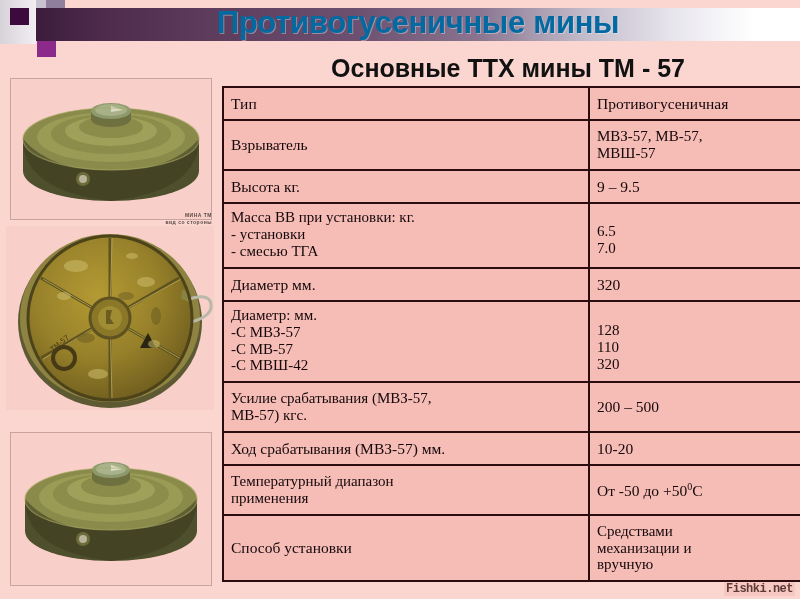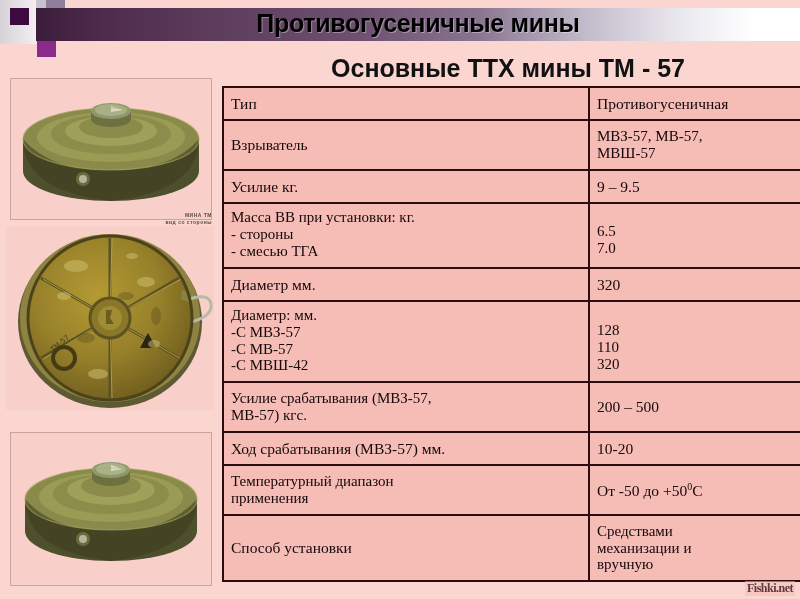--- a/index.html
+++ b/index.html
@@ -44,22 +44,22 @@
   .banner-title {
     position: absolute;
     left: 36px;
     top: 4px;
     width: 764px;
     height: 40px;
     line-height: 38px;
     text-align: center;
     font-family: "Liberation Sans", sans-serif;
     font-weight: bold;
-    font-size: 25px;
-    color: #000000;
+    font-size: 31px;
+    color: #0369a1;
     letter-spacing: -0.3px;
     text-shadow: 1px 1px 0 rgba(255,255,255,0.35);
     white-space: nowrap;
   }
 
   
   .page-title {
     position: absolute;
     left: 222px;
     top: 54px;
@@ -125,21 +125,21 @@
     vertical-align: super;
   }
   .v-top { vertical-align: top !important; padding-top: 5px !important; }
   .v-mid { vertical-align: middle !important; }
 
   
   .watermark {
     position: absolute;
     right: 5px;
     bottom: 3px;
-    font-family: Liberation Serif, serif;
+    font-family: Liberation Mono, monospace;
     font-size: 12px;
     font-weight: bold;
     color: #5d3a3a;
     letter-spacing: -0.5px;
     text-shadow: 0 1px 0 #f7c9c3;
     background: rgba(246,188,182,0.55);
     padding: 0 2px;
   }
 </style>
 </head>
@@ -286,28 +286,28 @@
 
     <tr>
       <td class="col-label v-mid">Взрыватель</td>
       <td class="col-value v-mid">
         <span class="sub">МВЗ-57, МВ-57,</span>
         <span class="sub">МВШ-57</span>
       </td>
     </tr>
 
     <tr>
-      <td class="col-label v-mid">Усилие кг.</td>
+      <td class="col-label v-mid">Высота кг.</td>
       <td class="col-value v-mid">9 – 9.5</td>
     </tr>
 
     <tr>
       <td class="col-label v-top">
         <span class="sub">Масса ВВ при установки: кг.</span>
-        <span class="sub">- стороны</span>
+        <span class="sub">- установки</span>
         <span class="sub">- смесью ТГА</span>
       </td>
       <td class="col-value v-mid" style="padding-top:16px;">
         <span class="sub">6.5</span>
         <span class="sub">7.0</span>
       </td>
     </tr>
 
     <tr>
       <td class="col-label v-mid">Диаметр мм.</td>

